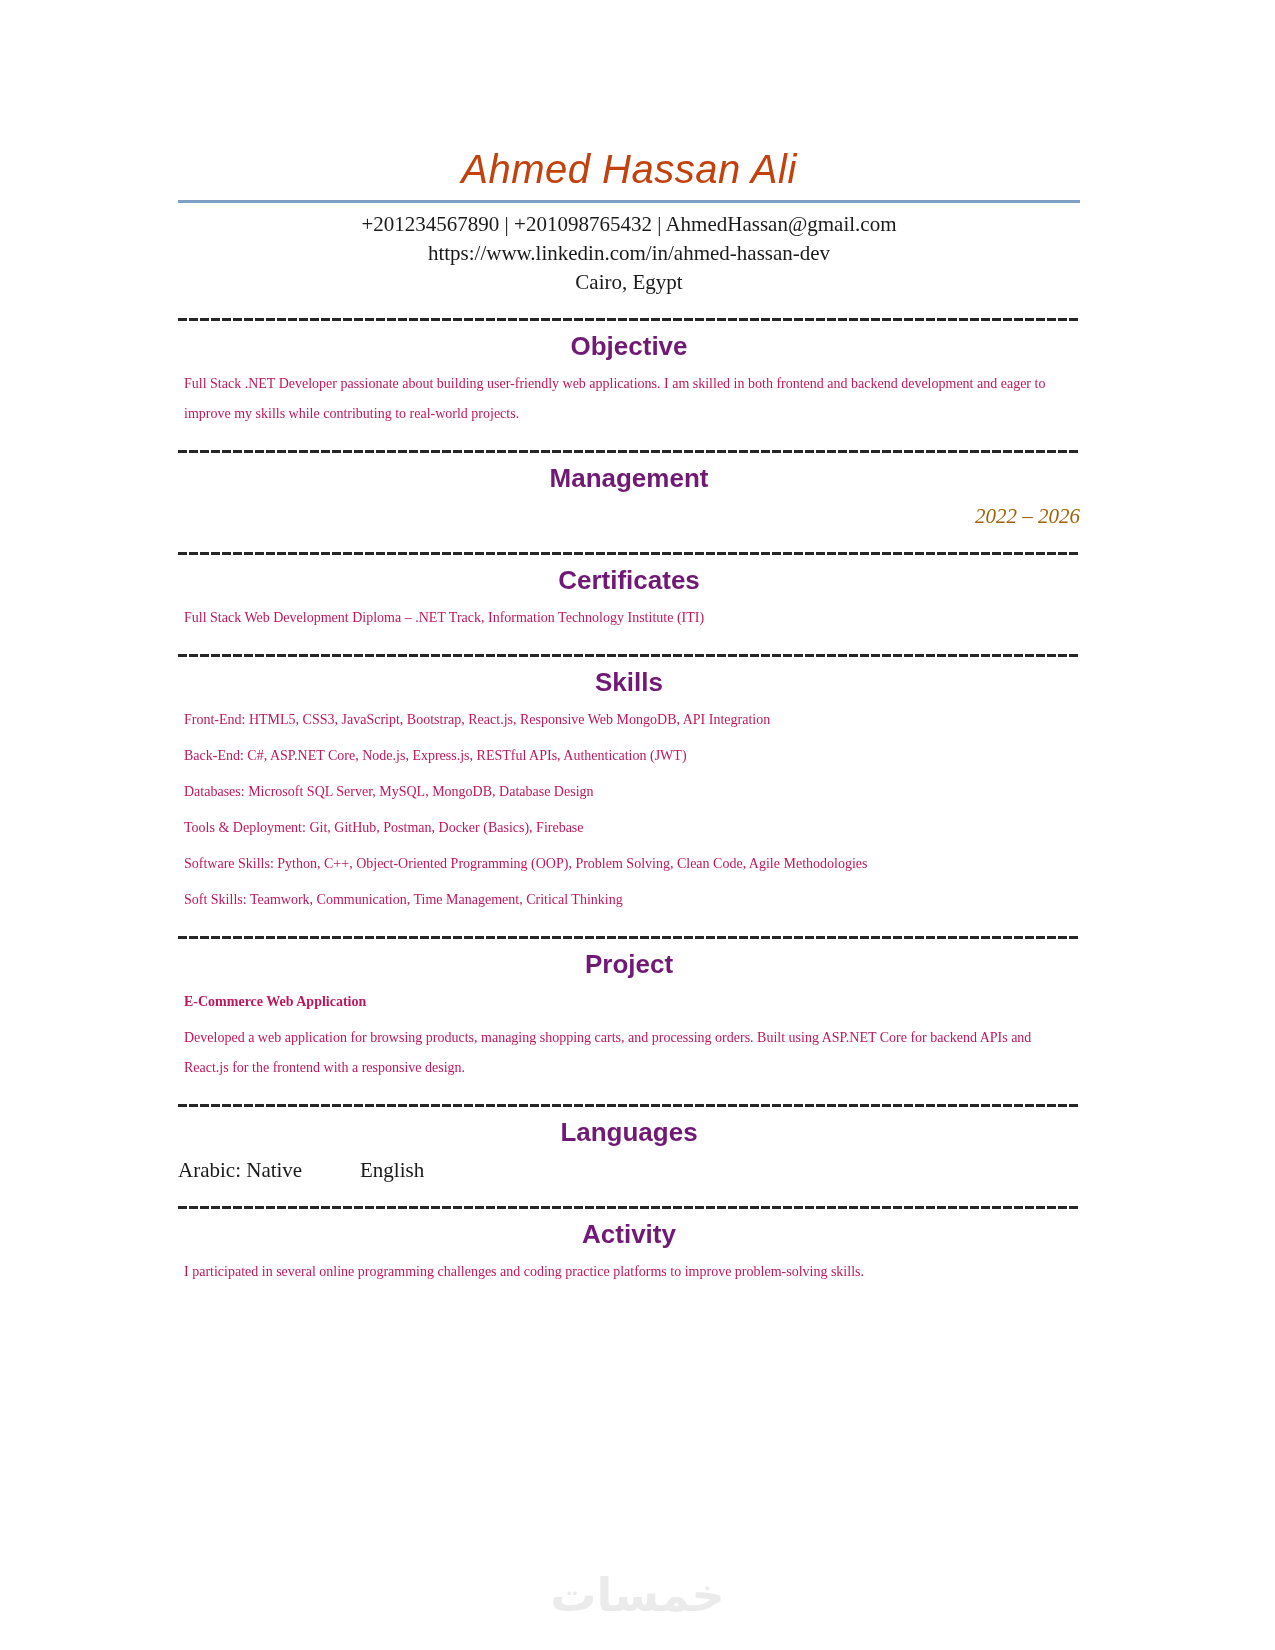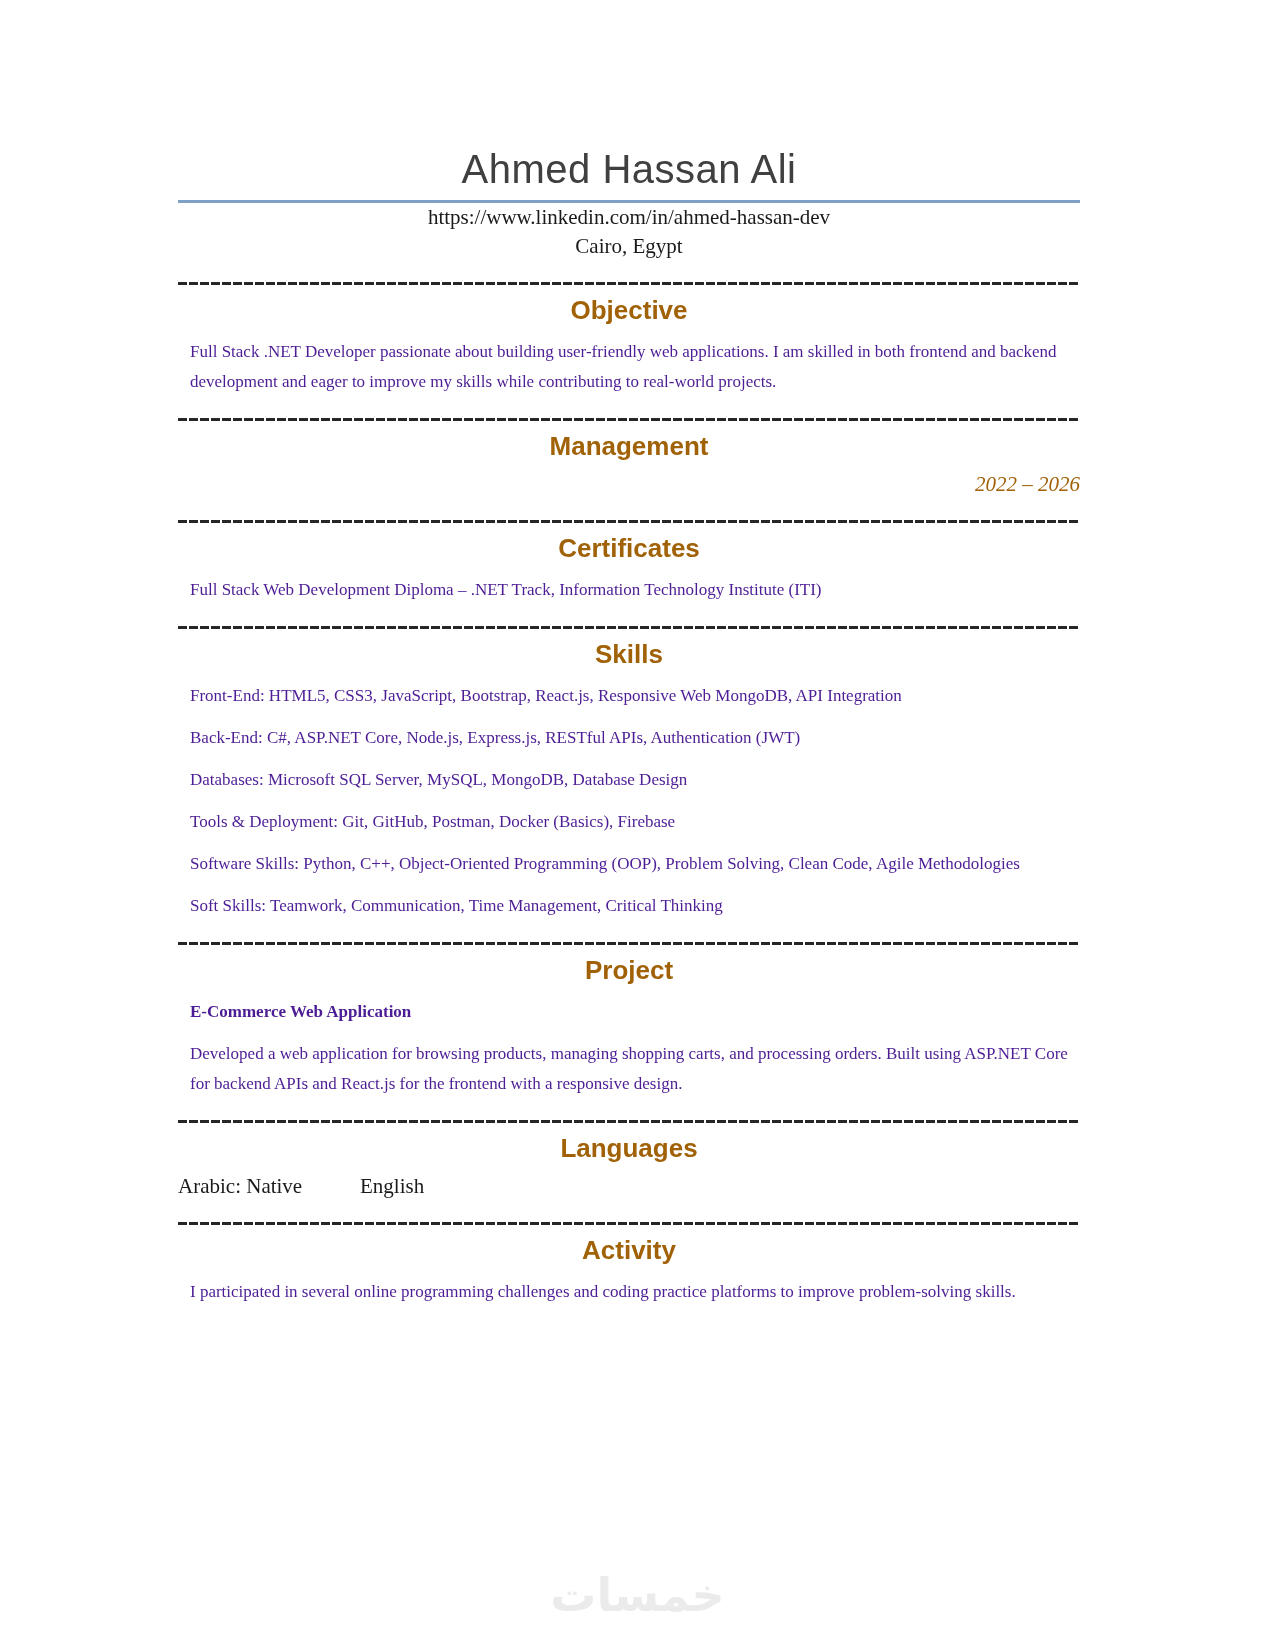--- a/index.html
+++ b/index.html
@@ -20,21 +20,22 @@
   }
   
   .name {
     margin: 145px 0 0 0;
     text-align: center;
     font-family: "Liberation Sans", sans-serif;
     font-weight: 400;
     font-size: 40px;
     line-height: 48px;
     letter-spacing: 0.5px;
-    color: #404040;
+    color: #c2410c;
+    font-style: italic;
   }
   .name-rule {
     height: 3px;
     background: #7EA0C4;
     margin-top: 7px;
   }
   .contact {
     margin: 0;
     text-align: center;
     font-size: 21px;
@@ -48,27 +49,27 @@
     margin-top: 21px;
     background: repeating-linear-gradient(to right, #262626 0px, #262626 9px, rgba(0,0,0,0) 9px, rgba(0,0,0,0) 11px);
   }
   .sec-title {
     margin: 11px 0 8px 0;
     text-align: center;
     font-family: "Liberation Sans", sans-serif;
     font-weight: 700;
     font-size: 26px;
     line-height: 29px;
-    color: #a16207;
+    color: #701a75;
   }
   .body-text {
-    margin: 12px;
-    font-size: 17px;
+    margin: 6px;
+    font-size: 14px;
     line-height: 30px;
-    color: #4c1d95;
+    color: #be185d;
   }
   .date-line {
     margin: 0;
     text-align: right;
     font-size: 21px;
     line-height: 30px;
     color: #a16207;
     font-style: italic;
   }
   .bold-line { font-weight: 700; }
@@ -92,20 +93,21 @@
   }
 </style>
 </head>
 <body>
 
 <div class="page">
   <div class="content">
 
     <h1 class="name">Ahmed Hassan Ali</h1>
     <div class="name-rule"></div>
+    <p class="contact first">+201234567890 | +201098765432 | AhmedHassan@gmail.com</p>
     <p class="contact">https://www.linkedin.com/in/ahmed-hassan-dev</p>
     <p class="contact">Cairo, Egypt</p>
 
     <div class="sep"></div>
     <h2 class="sec-title">Objective</h2>
     <p class="body-text">Full Stack .NET Developer passionate about building user-friendly web applications. I am skilled in both frontend and backend development and eager to improve my skills while contributing to real-world projects.</p>
 
     <div class="sep"></div>
     <h2 class="sec-title">Management</h2>
     <p class="date-line">2022 – 2026</p>

